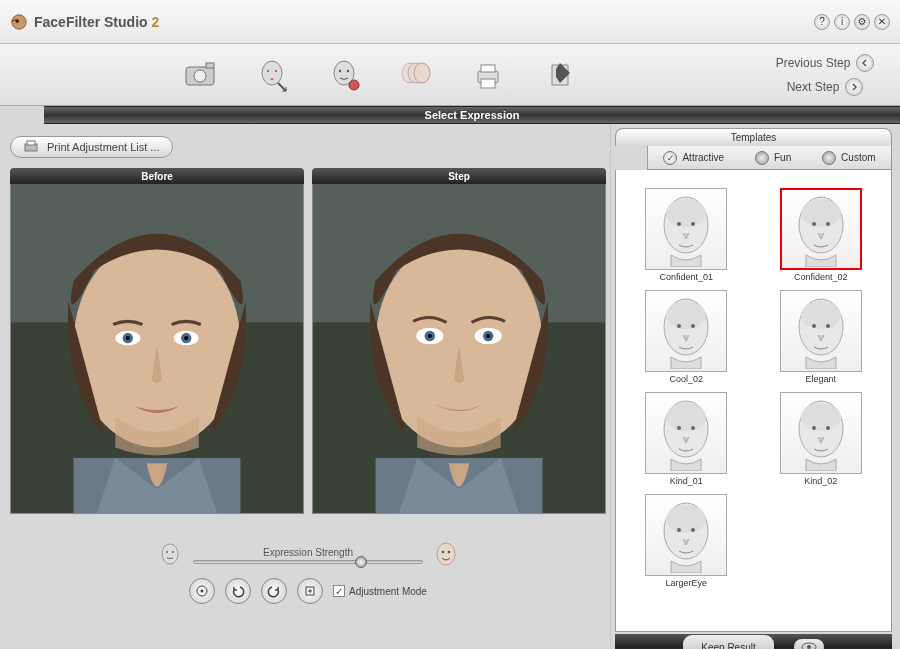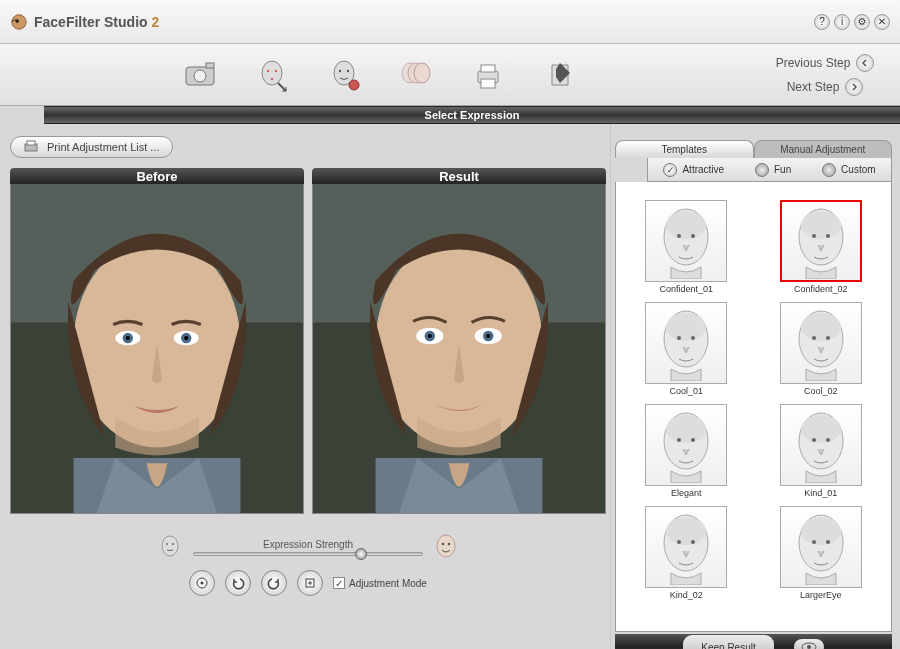--- a/index.html
+++ b/index.html
@@ -24,39 +24,39 @@
 
 .content { display: flex; height: 540px; }
 .leftpane { flex: 1; padding: 8px 4px 4px 10px; display: flex; flex-direction: column; }
 .rightpane { width: 290px; padding: 2px 8px 4px 4px; display: flex; flex-direction: column; border-left: 1px solid #c8c8c8; }
 
 .printbtn-row { height: 30px; display: flex; align-items: center; }
 .pill { height: 22px; border-radius: 12px; background: linear-gradient(#fff,#d8d8d8); border: 1px solid #999; display: inline-flex; align-items: center; padding: 0 12px; gap: 8px; font-size: 11px; color: #444; cursor: pointer; }
 
 .ba-row { display: flex; gap: 8px; margin-top: 6px; }
 .ba-col { flex: 1; display: flex; flex-direction: column; }
-.ba-head { height: 16px; background: linear-gradient(#555,#222); color: #fff; font-size: 13px; font-weight: bold; display: flex; align-items: center; justify-content: center; border-radius: 4px 4px 0 0; }
+.ba-head { height: 16px; background: linear-gradient(#555,#222); color: #fff; font-size: 10px; font-weight: bold; display: flex; align-items: center; justify-content: center; border-radius: 4px 4px 0 0; }
 .ba-img { height: 330px; background: #1a1a1a; border: 1px solid #888; border-top: none; position: relative; overflow: hidden; }
 
 .face-photo { position: absolute; inset: 0; }
 .face-photo svg { width: 100%; height: 100%; }
 
-.bottom-controls { margin-top: 20px; display: flex; flex-direction: column; align-items: center; gap: 10px; }
+.bottom-controls { margin-top: 28px; display: flex; flex-direction: column; align-items: center; gap: 10px; }
 .strength-row { display: flex; align-items: center; gap: 10px; }
 .head-icon { width: 26px; height: 26px; }
 .slider-wrap { width: 230px; display: flex; flex-direction: column; align-items: center; gap: 2px; }
 .slider-label { font-size: 10px; color: #555; }
 .slider-track { width: 230px; height: 4px; background: linear-gradient(#aaa,#eee); border-radius: 3px; position: relative; border: 1px solid #999; }
 .slider-thumb { position: absolute; top: -5px; width: 12px; height: 12px; border-radius: 50%; background: radial-gradient(#fff,#888); border: 1px solid #666; cursor: pointer; }
 .ctrl-row { display: flex; align-items: center; gap: 10px; }
 .roundbtn { width: 26px; height: 26px; border-radius: 50%; background: radial-gradient(#fff,#ccc); border: 1px solid #888; display: inline-flex; align-items: center; justify-content: center; cursor: pointer; }
 .chk { display: flex; align-items: center; gap: 4px; font-size: 10px; color: #444; cursor: pointer; }
 .chkbox { width: 12px; height: 12px; border: 1px solid #888; background: #fff; display: inline-flex; align-items: center; justify-content: center; }
 
-.tabs { display: flex; margin-top: 14px; }
+.tabs { display: flex; margin-top: 2px; }
 .tab { flex: 1; height: 18px; border-radius: 8px 8px 0 0; display: flex; align-items: center; justify-content: center; font-size: 10px; cursor: pointer; }
 .tab.active { background: linear-gradient(#fff,#d8d8d8); border: 1px solid #999; border-bottom: none; color: #333; }
 .tab.inactive { background: #bdbdbd; border: 1px solid #999; border-bottom: none; color: #444; }
 
 .subcats { height: 24px; background: linear-gradient(#f4f4f4,#dcdcdc); border: 1px solid #999; border-top: none; display: flex; align-items: center; justify-content: space-around; margin-left: 32px; }
 .catbtn { display: flex; align-items: center; gap: 5px; font-size: 10px; color: #333; cursor: pointer; }
 .catdot { width: 14px; height: 14px; border-radius: 50%; background: radial-gradient(#eee,#999); border: 1px solid #777; display: inline-flex; align-items: center; justify-content: center; }
 .catdot.sel { background: radial-gradient(#fff,#ccc); }
 .catdot.sel::after { content: "✓"; font-size: 9px; color: #333; }
 
@@ -209,21 +209,21 @@
               <path d="M100 230 Q140 260 180 230 L180 260 Q140 275 100 260 Z" fill="#c8a585" opacity="0.6"></path>
               <rect x="60" y="270" width="160" height="60" fill="#6a7a88"></rect>
               <path d="M100 270 L140 300 L180 270 L200 330 L80 330 Z" fill="#7a8a98"></path>
               <path d="M130 275 Q140 320 150 275" fill="#c8a585"></path>
             </svg>
           </div>
         </div>
       </div>
       <div class="ba-col">
         <div class="ba-head">
-            <span>Result</span>
+            <span>Step</span>
           </div>
         <div class="ba-img">
           <div class="face-photo">
             <svg viewBox="0 0 280 330" preserveAspectRatio="xMidYMid slice">
               <rect width="280" height="330" fill="#3a4238"></rect>
               <rect x="0" y="0" width="280" height="140" fill="#56605a"></rect>
               <ellipse cx="140" cy="160" rx="80" ry="100" fill="#d9b89a"></ellipse>
               <path d="M60 100 Q140 10 220 100 Q230 150 200 90 Q140 50 80 90 Q50 150 60 100" fill="#4a3526"></path>
               <path d="M55 120 Q50 200 90 250" fill="#4a3526"></path>
               <path d="M225 120 Q230 200 190 250" fill="#4a3526"></path>
@@ -299,23 +299,20 @@
         </label>
       </div>
     </div>
   </div>
 
   <div class="rightpane">
     <div class="tabs">
       <div class="tab active">
           <span>Templates</span>
         </div>
-      <div class="tab inactive">
-          <span>Manual Adjustment</span>
-        </div>
     </div>
     <div class="subcats" id="subcats">
         <div class="catbtn">
           <span class="catdot sel"></span>
           <span>Attractive</span>
         </div>
         <div class="catbtn">
           <span class="catdot"></span>
           <span>Fun</span>
         </div>
@@ -346,34 +343,20 @@
                 <ellipse cx="35" cy="34" rx="22" ry="28" fill="#e8e8e8" stroke="#aaa"></ellipse>
                 <ellipse cx="35" cy="22" rx="20" ry="14" fill="#ddd"></ellipse>
                 <circle cx="28" cy="33" r="2" fill="#666"></circle>
                 <circle cx="42" cy="33" r="2" fill="#666"></circle>
                 <path d="M32 42 L35 48 L38 42" fill="#ccc" stroke="#aaa"></path>
                 <path d="M28 54 Q35 58 42 54" stroke="#888" fill="none"></path>
                 <path d="M20 64 Q35 74 50 64 L50 76 L20 76 Z" fill="#ddd" stroke="#aaa"></path>
               </svg>
             </div>
             <div class="thumb-label">Confident_02</div>
-          </div>
-          <div class="thumb">
-            <div class="thumb-img">
-              <svg width="70" height="76" viewBox="0 0 70 76">
-                <ellipse cx="35" cy="34" rx="22" ry="28" fill="#e8e8e8" stroke="#aaa"></ellipse>
-                <ellipse cx="35" cy="22" rx="20" ry="14" fill="#ddd"></ellipse>
-                <circle cx="28" cy="33" r="2" fill="#666"></circle>
-                <circle cx="42" cy="33" r="2" fill="#666"></circle>
-                <path d="M32 42 L35 48 L38 42" fill="#ccc" stroke="#aaa"></path>
-                <path d="M28 54 Q35 58 42 54" stroke="#888" fill="none"></path>
-                <path d="M20 64 Q35 74 50 64 L50 76 L20 76 Z" fill="#ddd" stroke="#aaa"></path>
-              </svg>
-            </div>
-            <div class="thumb-label">Cool_01</div>
           </div>
           <div class="thumb">
             <div class="thumb-img">
               <svg width="70" height="76" viewBox="0 0 70 76">
                 <ellipse cx="35" cy="34" rx="22" ry="28" fill="#e8e8e8" stroke="#aaa"></ellipse>
                 <ellipse cx="35" cy="22" rx="20" ry="14" fill="#ddd"></ellipse>
                 <circle cx="28" cy="33" r="2" fill="#666"></circle>
                 <circle cx="42" cy="33" r="2" fill="#666"></circle>
                 <path d="M32 42 L35 48 L38 42" fill="#ccc" stroke="#aaa"></path>
                 <path d="M28 54 Q35 58 42 54" stroke="#888" fill="none"></path>

